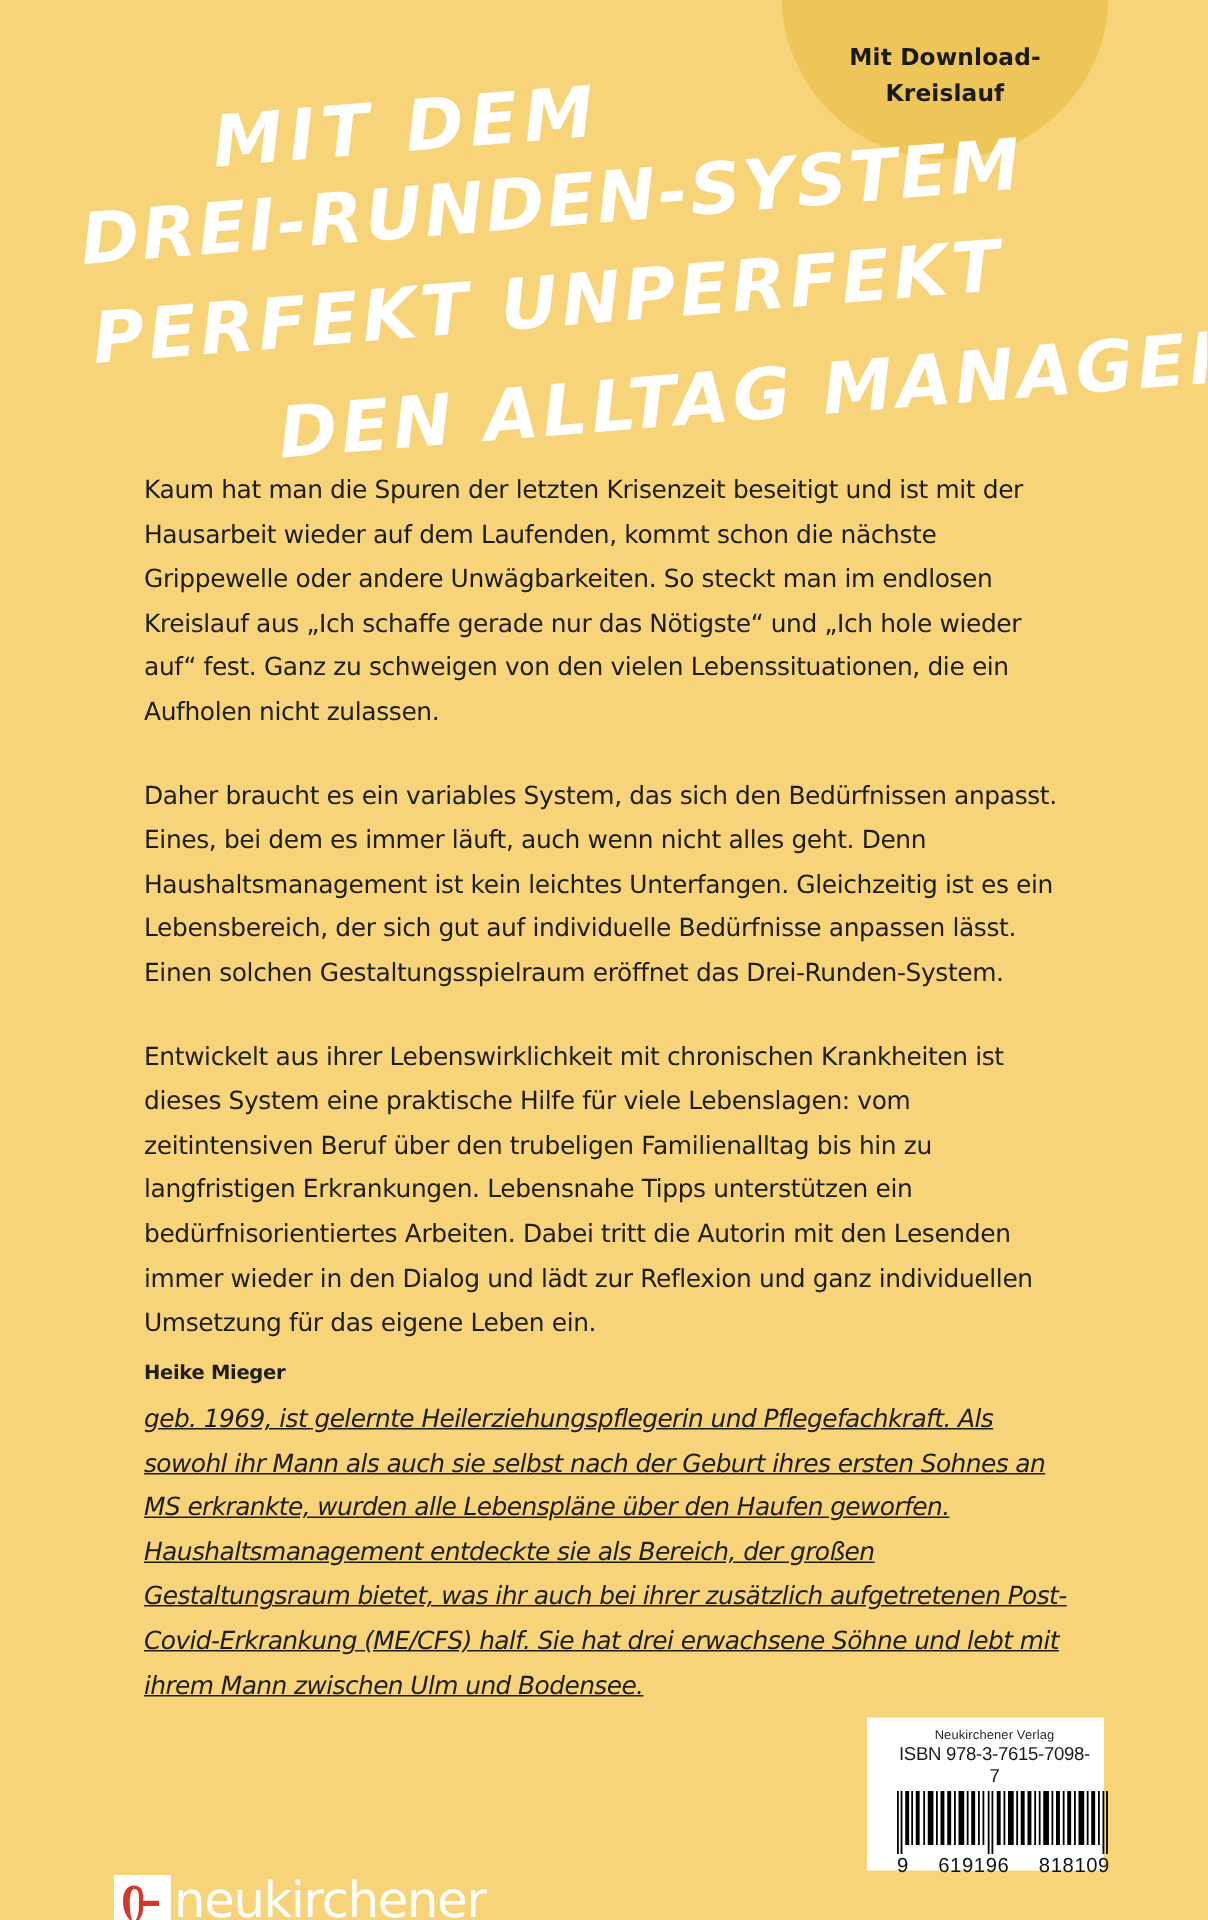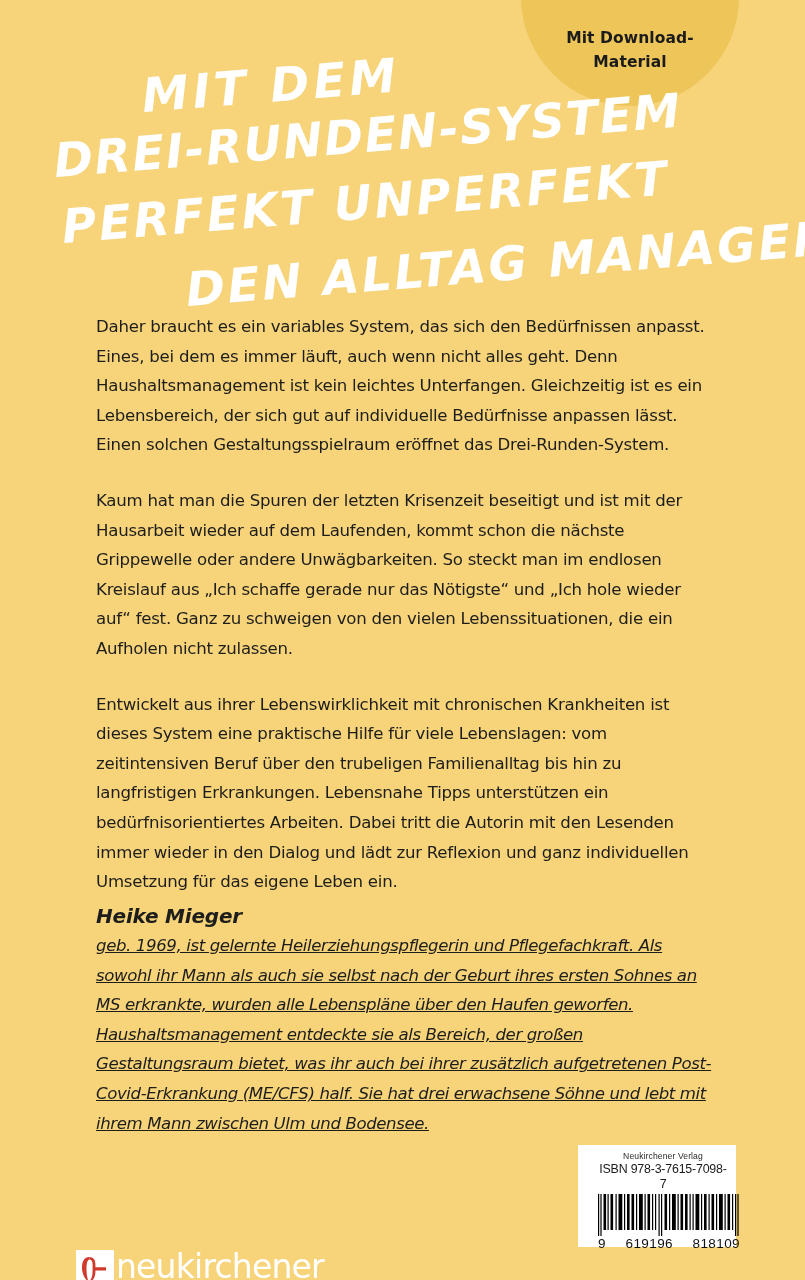--- a/index.html
+++ b/index.html
@@ -103,23 +103,22 @@
   .author-block {
     position:absolute;
     left:96px;
     top:903px;
     width:616px;
     z-index:2;
   }
   .author-name {
     color:#1d1d1b;
     font-family:"DejaVu Sans", sans-serif;
-    font-size:20px;
+    font-size:13px;
     font-weight:bold;
-    font-style:italic;
     letter-spacing:-0.2px;
     line-height:26px;
     margin-bottom:2px;
   }
   .author-bio {
     color:#1d1d1b;
     font-family:"DejaVu Sans", sans-serif;
     font-size:16.6px;
     font-style:italic;
     line-height:29.6px;
@@ -201,33 +200,33 @@
   .bc-digits span { display:block; }
 </style>
 </head>
 <body>
 
 <div class="cover">
 
   <div class="badge"></div>
   <div class="badge-text">
     <div>Mit Download-</div>
-    <div>Material</div>
+    <div>Kreislauf</div>
   </div>
 
   <div class="headline">
     <div class="hl-line hl-1">MIT DEM</div>
     <div class="hl-line hl-2">DREI-RUNDEN-SYSTEM</div>
     <div class="hl-line hl-3">PERFEKT UNPERFEKT</div>
     <div class="hl-line hl-4">DEN ALLTAG MANAGEN</div>
   </div>
 
   <div class="body-copy">
+    <p class="para">Kaum hat man die Spuren der letzten Krisenzeit beseitigt und ist mit der Hausarbeit wieder auf dem Laufenden, kommt schon die nächste Grippewelle oder andere Unwägbarkeiten. So steckt man im endlosen Kreislauf aus „Ich schaffe gerade nur das Nötigste“ und „Ich hole wieder auf“ fest. Ganz zu schweigen von den vielen Lebenssituationen, die ein Aufholen nicht zulassen.</p>
     <p class="para">Daher braucht es ein variables System, das sich den Bedürfnissen anpasst. Eines, bei dem es immer läuft, auch wenn nicht alles geht. Denn Haushaltsmanagement ist kein leichtes Unterfangen. Gleichzeitig ist es ein Lebensbereich, der sich gut auf individuelle Bedürfnisse anpassen lässt. Einen solchen Gestaltungsspielraum eröffnet das Drei-Runden-System.</p>
-    <p class="para">Kaum hat man die Spuren der letzten Krisenzeit beseitigt und ist mit der Hausarbeit wieder auf dem Laufenden, kommt schon die nächste Grippewelle oder andere Unwägbarkeiten. So steckt man im endlosen Kreislauf aus „Ich schaffe gerade nur das Nötigste“ und „Ich hole wieder auf“ fest. Ganz zu schweigen von den vielen Lebenssituationen, die ein Aufholen nicht zulassen.</p>
     <p class="para">Entwickelt aus ihrer Lebenswirklichkeit mit chronischen Krankheiten ist dieses System eine praktische Hilfe für viele Lebenslagen: vom zeitintensiven Beruf über den trubeligen Familienalltag bis hin zu langfristigen Erkrankungen. Lebensnahe Tipps unterstützen ein bedürfnisorientiertes Arbeiten. Dabei tritt die Autorin mit den Lesenden immer wieder in den Dialog und lädt zur Reflexion und ganz individuellen Umsetzung für das eigene Leben ein.</p>
   </div>
 
   <div class="author-block">
     <div class="author-name">Heike Mieger</div>
     <div class="author-bio">geb. 1969, ist gelernte Heilerziehungspflegerin und Pflegefachkraft. Als sowohl ihr Mann als auch sie selbst nach der Geburt ihres ersten Sohnes an MS erkrankte, wurden alle Lebenspläne über den Haufen geworfen. Haushaltsmanagement entdeckte sie als Bereich, der großen Gestaltungsraum bietet, was ihr auch bei ihrer zusätzlich aufgetretenen Post-Covid-Erkrankung (ME/CFS) half. Sie hat drei erwachsene Söhne und lebt mit ihrem Mann zwischen Ulm und Bodensee.</div>
   </div>
 
   <div class="logo">
     <span class="logo-mark">

